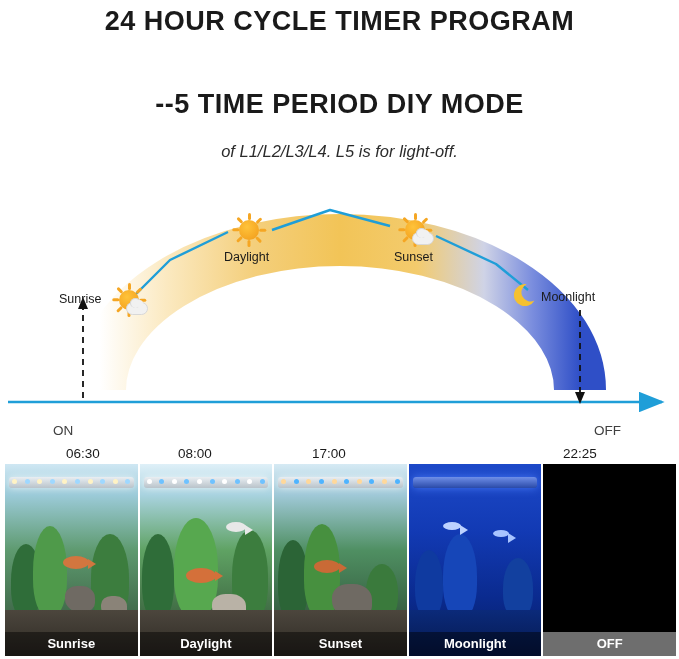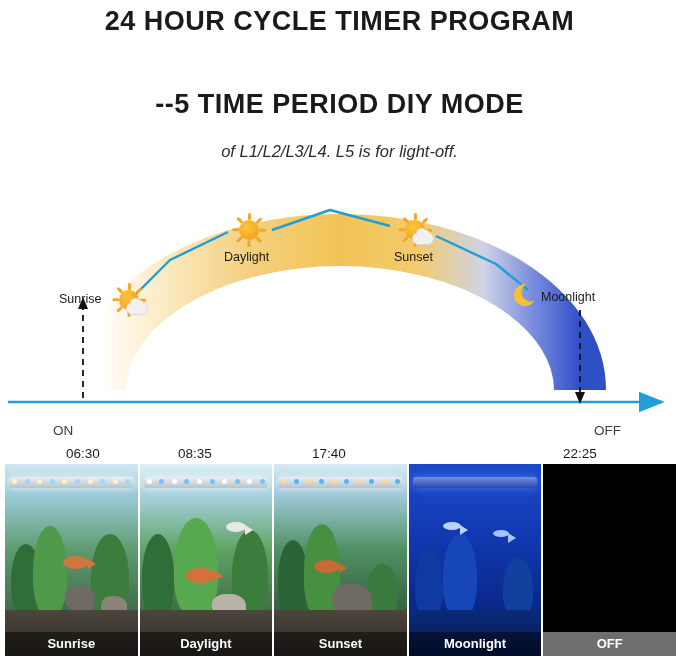--- a/index.html
+++ b/index.html
@@ -333,22 +333,22 @@
 
     <svg class="moon-icon" style="left:512px; top:100px;" viewBox="0 0 30 30">
       <path d="M22.5 20.5 A 11 11 0 1 1 14.5 4.2 A 9 9 0 0 0 22.5 20.5 Z" fill="#f5c131"></path>
     </svg>
     <div class="icon-label" style="left:541px; top:110px;">Moonlight</div>
 
     <div class="tl-onoff" style="left:53px; top:243px;">ON</div>
     <div class="tl-onoff" style="left:594px; top:243px;">OFF</div>
 
     <div class="tl-time" style="left:45px; top:266px; width:76px;">06:30</div>
-    <div class="tl-time" style="left:157px; top:266px; width:76px;">08:35</div>
-    <div class="tl-time" style="left:291px; top:266px; width:76px;">17:40</div>
+    <div class="tl-time" style="left:157px; top:266px; width:76px;">08:00</div>
+    <div class="tl-time" style="left:291px; top:266px; width:76px;">17:00</div>
     <div class="tl-time" style="left:427px; top:266px; width:76px;margin-top:16px;">18:30</div>
     <div class="tl-time" style="left:542px; top:266px; width:76px;">22:25</div>
   </div>
 
   <div id="photos">
 
     <div class="photo">
       <div class="scene">
         <div class="water" style="background:linear-gradient(180deg,#cfe7f3 0%, #9ccbd9 16%, #5e9a6f 45%, #2d4a32 100%);"></div>
         <div class="lightbar"></div>

